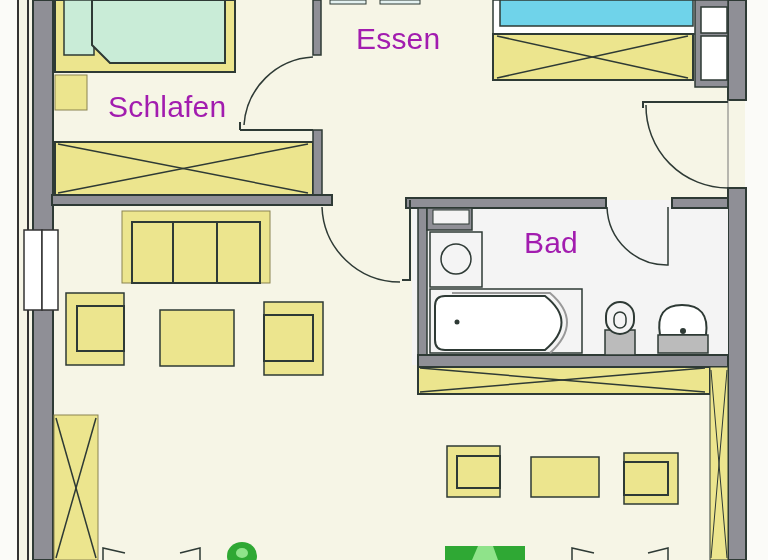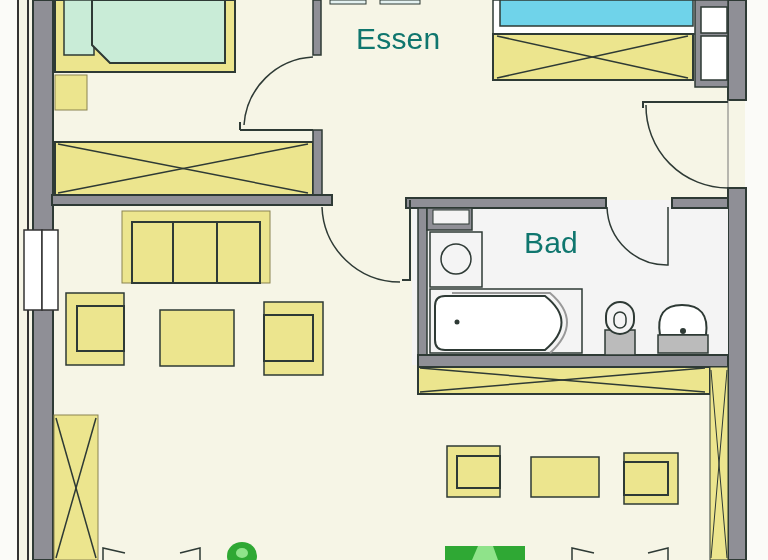--- a/index.html
+++ b/index.html
@@ -7,21 +7,21 @@
       width: 768px; height: 560px; overflow: hidden;
       background: #f6f5e6;
       font-family: "Liberation Sans", sans-serif;
       position: relative;
     }
     .plan { position: absolute; left: 0; top: 0; width: 768px; height: 560px; }
     .room-label {
       position: absolute;
       font-family: "Liberation Sans", sans-serif;
       font-size: 30px;
-      color: #0f766e;
+      color: #a21caf;
       letter-spacing: 0.2px;
       white-space: nowrap;
     }
   </style>
 </head>
 <body>
 
 <div class="plan">
   <svg width="768" height="560" viewBox="0 0 768 560" xmlns="http://www.w3.org/2000/svg">
 
@@ -158,15 +158,16 @@
       <path d="M572 560 L572 548 L594 553" fill="none" stroke="#2e3a35" stroke-width="1.5"></path>
       <path d="M668 560 L668 548 L648 553" fill="none" stroke="#2e3a35" stroke-width="1.5"></path>
 
       <ellipse cx="242" cy="556" rx="15" ry="14" fill="#2fa834"></ellipse>
       <ellipse cx="242" cy="553" rx="6" ry="5" fill="#8fe38a"></ellipse>
       <rect x="445" y="546" width="80" height="14" fill="#2fa834"></rect>
       <path d="M478 546 L493 546 L498 560 L472 560 Z" fill="#8fe38a"></path>
     </g>
   </svg>
 
+  <div class="room-label" style="left:108px; top:90px;">Schlafen</div>
   <div class="room-label" style="left:356px; top:22px;">Essen</div>
   <div class="room-label" style="left:524px; top:226px;text-align:right;">Bad</div>
 </div>
 
 </body></html>

